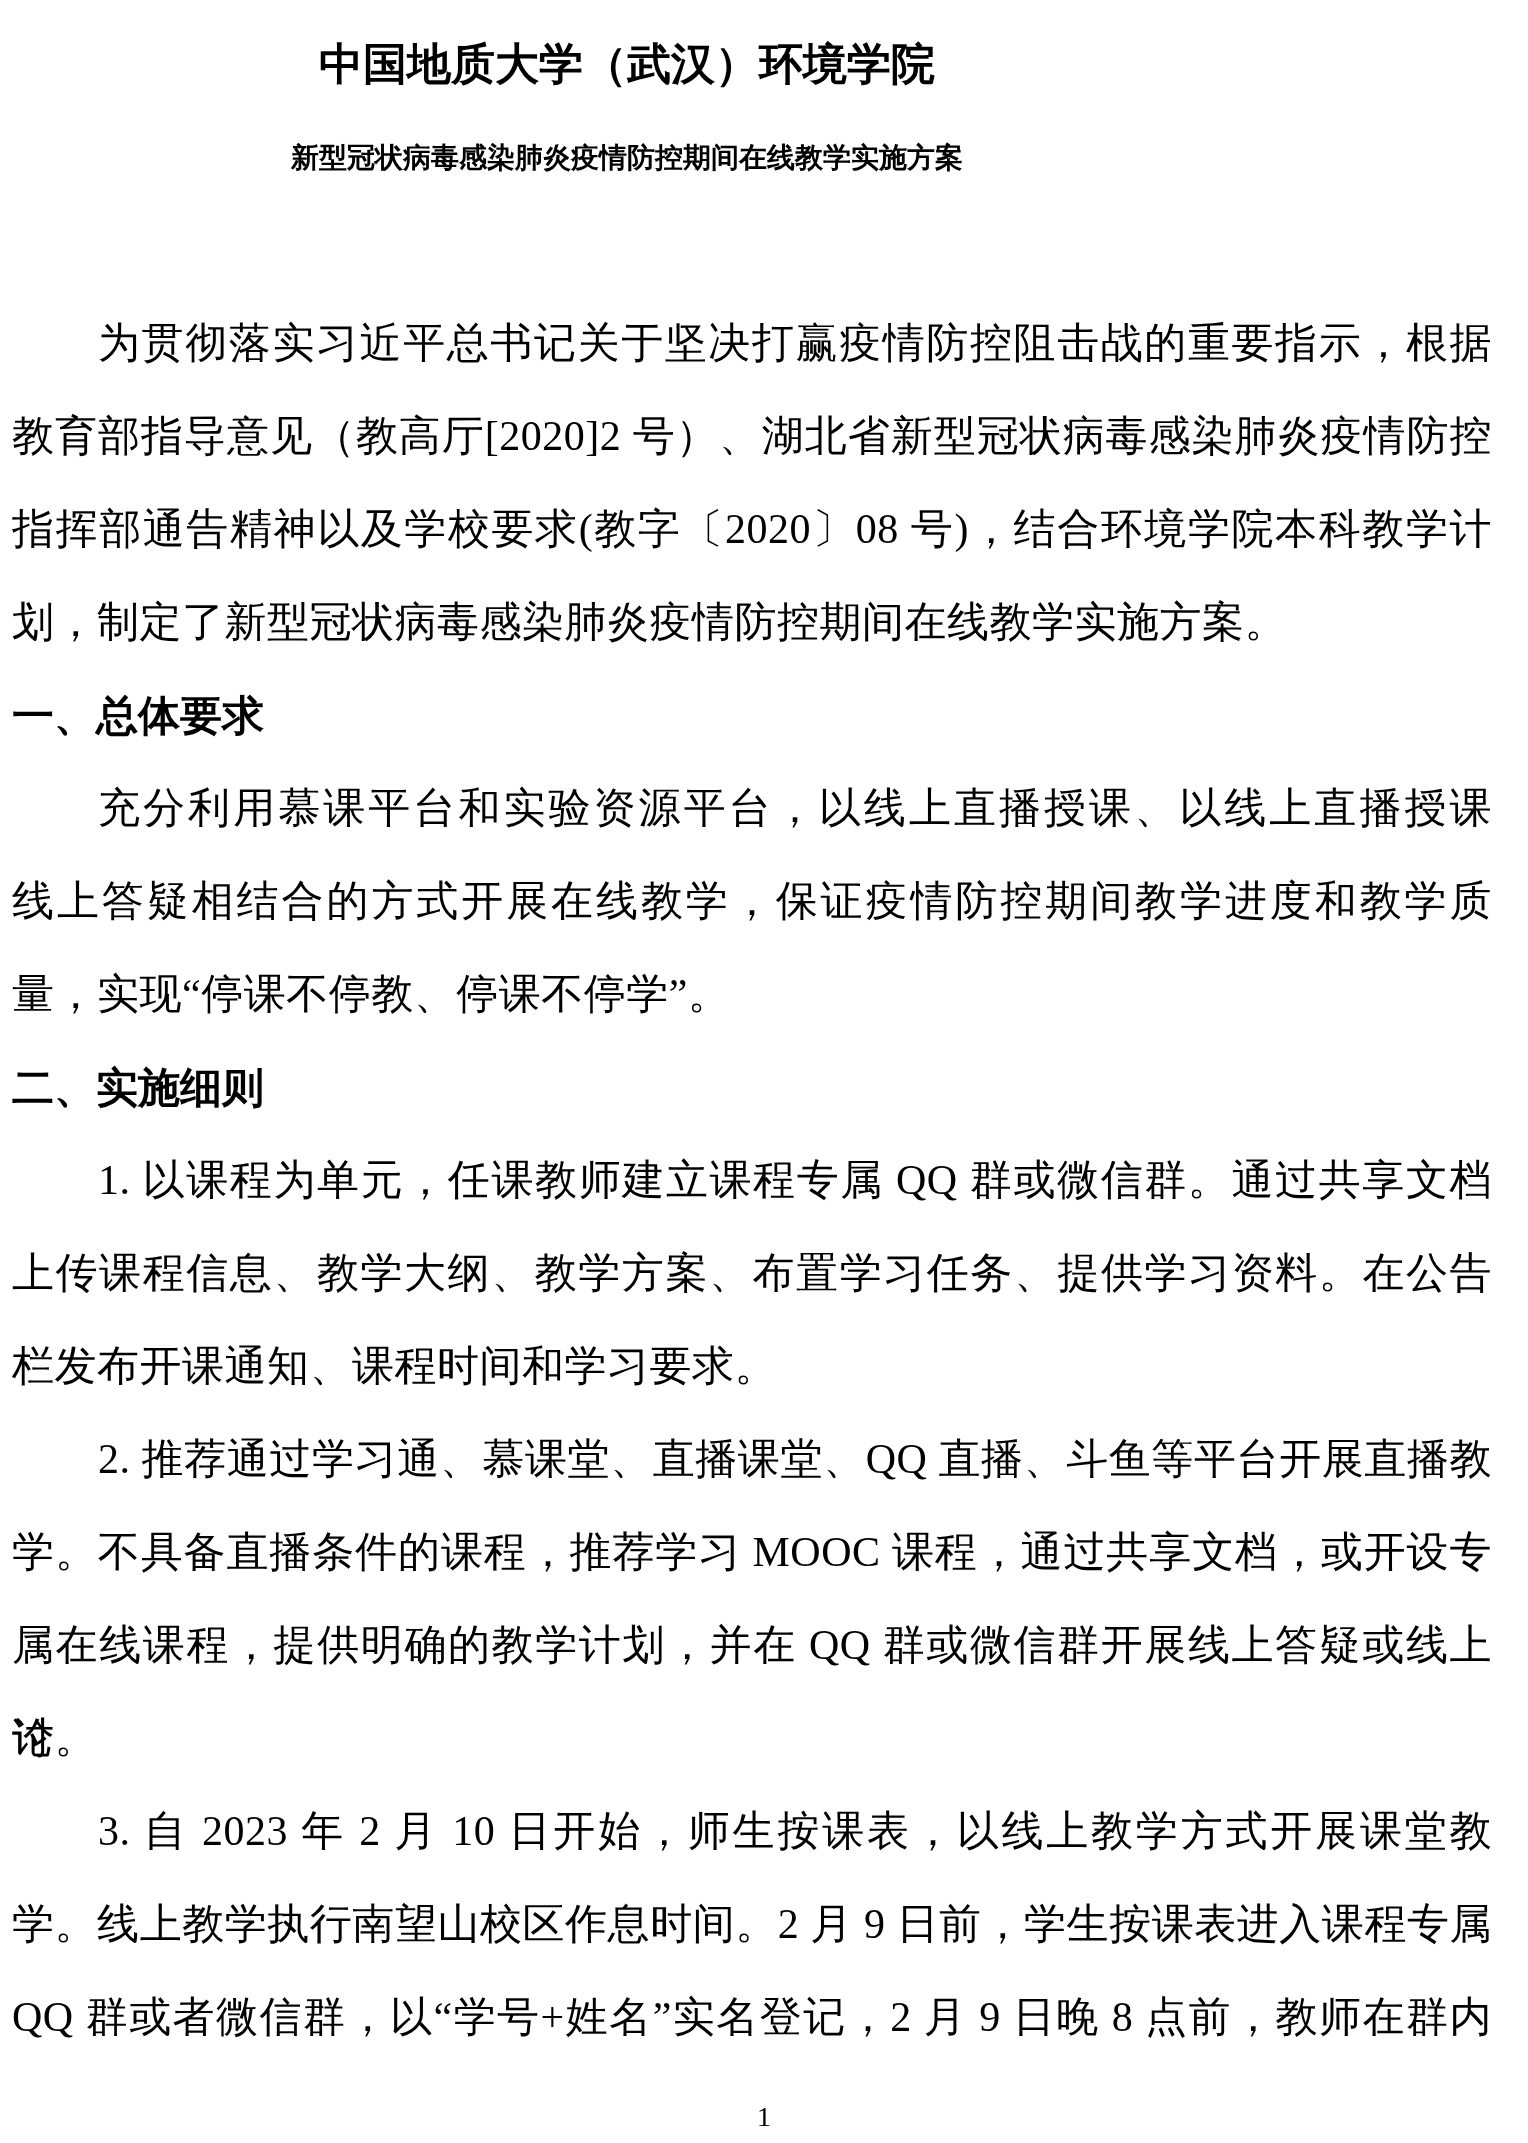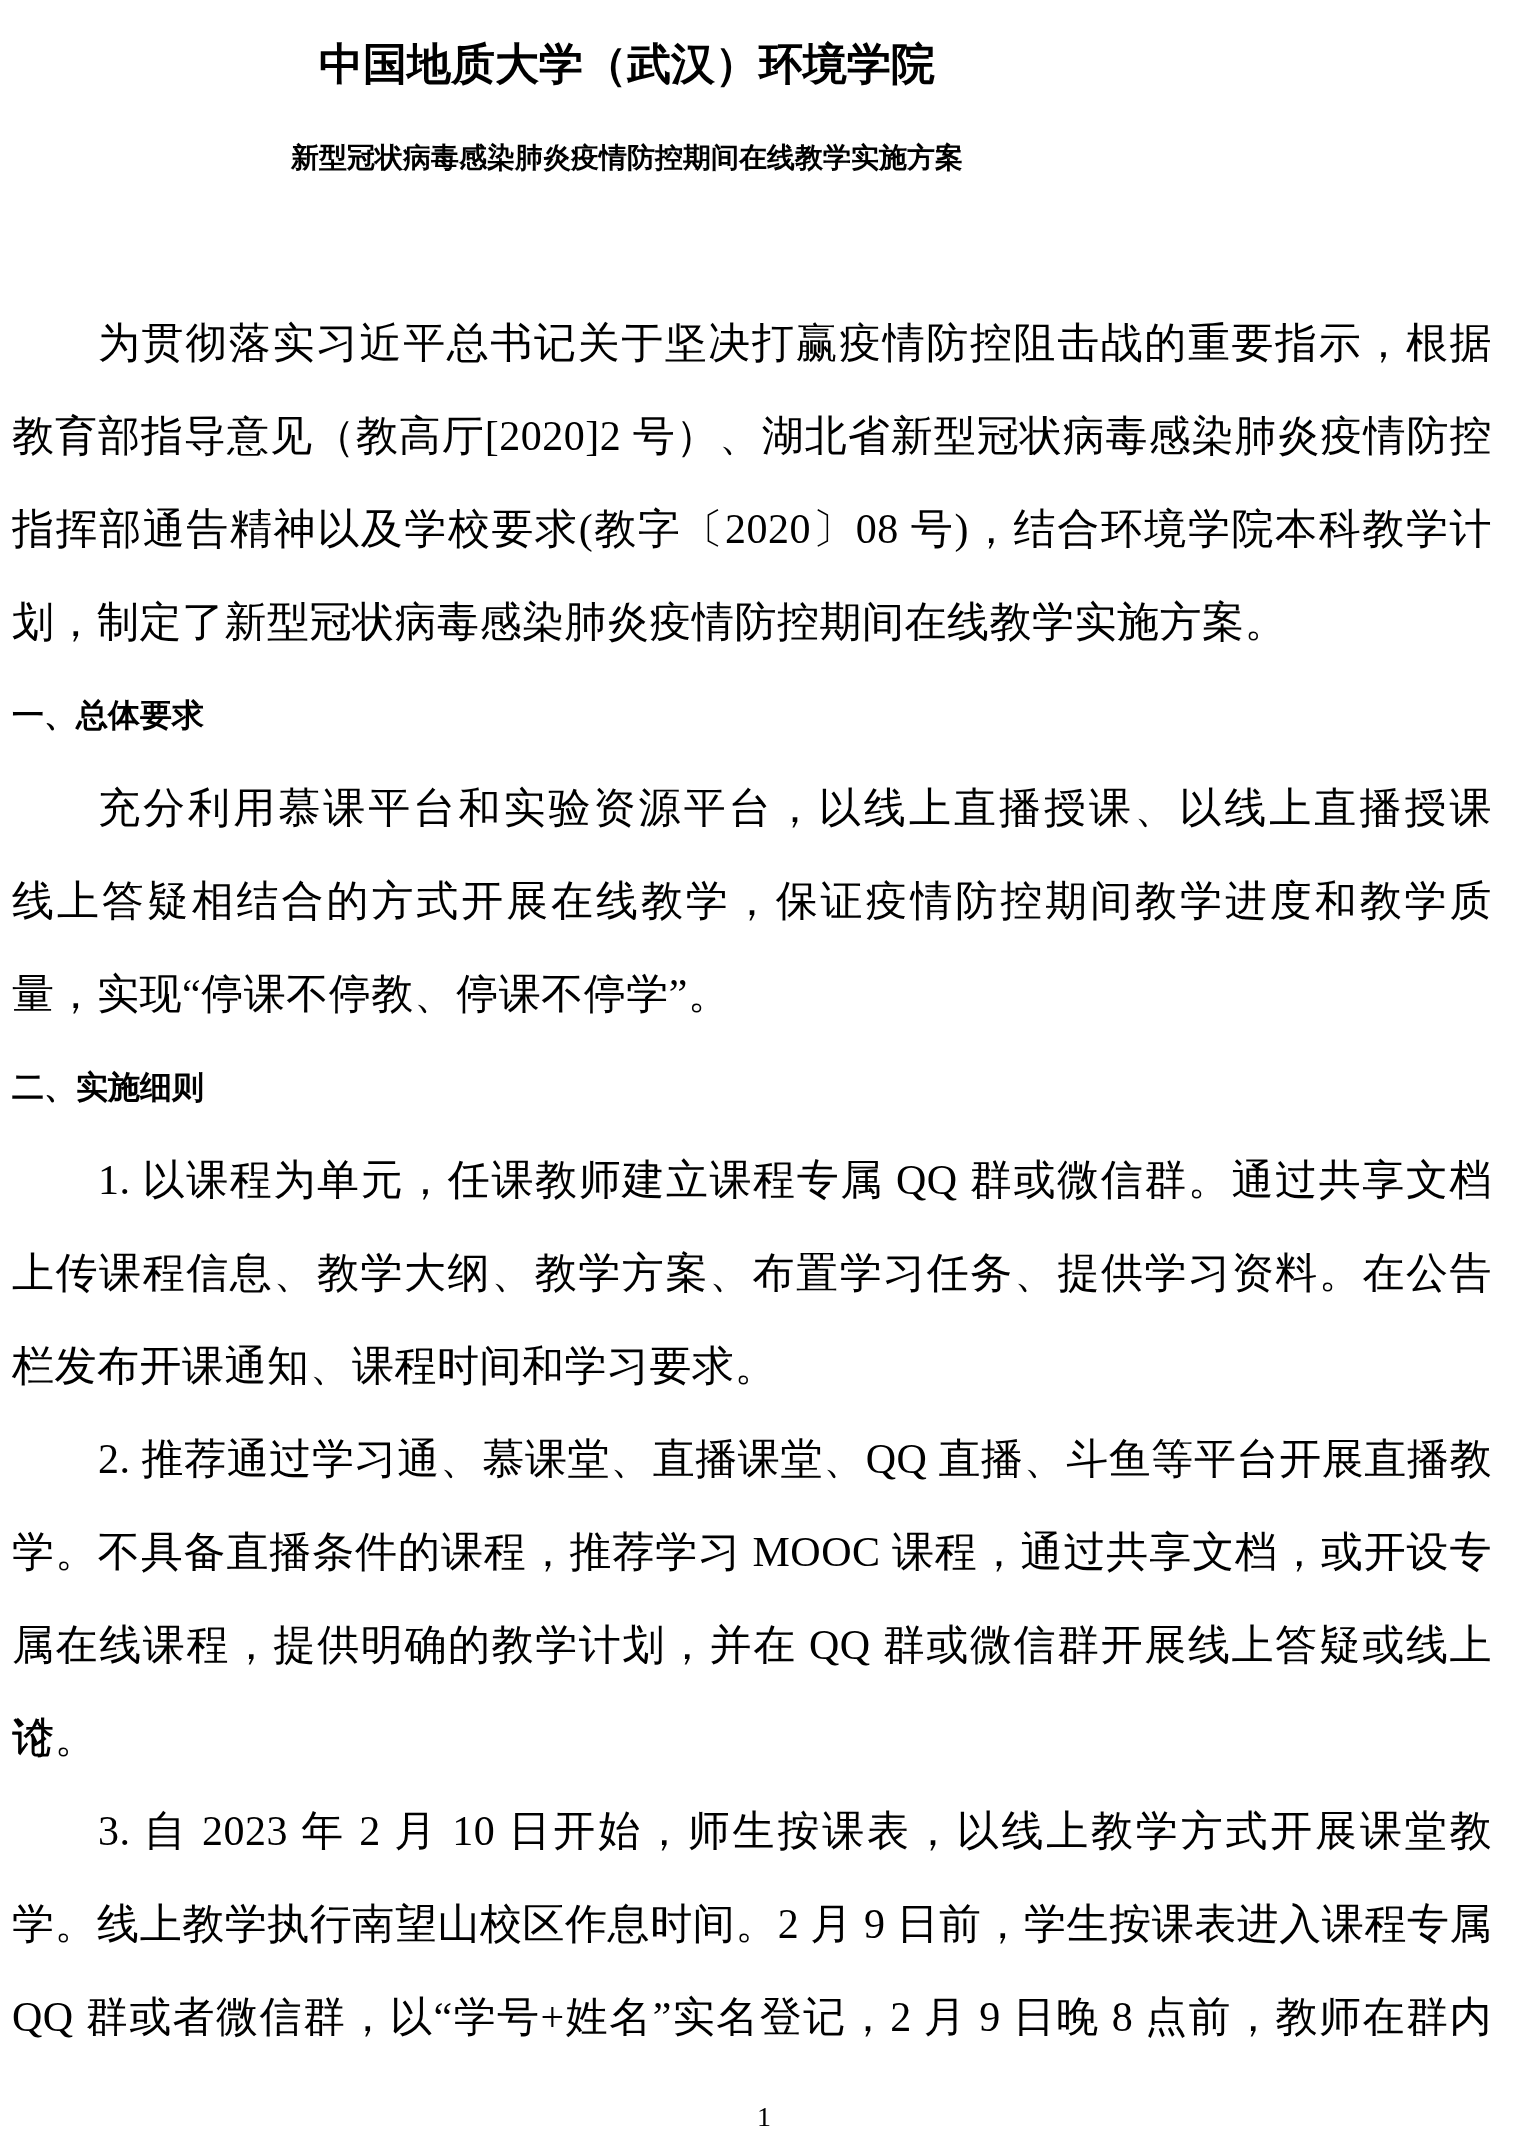--- a/index.html
+++ b/index.html
@@ -57,21 +57,21 @@
     height: 93px;
     white-space: nowrap;
     text-indent: 0;
   }
   .spacer {
     height: 93px;
   }
   .heading {
     font-family: "Liberation Sans", "DejaVu Sans", sans-serif;
     font-weight: bold;
-    font-size: 32px;
+    font-size: 42px;
     line-height: 93px;
     height: 93px;
     white-space: nowrap;
   }
   .footer {
     position: absolute;
     left: 0;
     bottom: 8px;
     width: 1528px;
     text-align: center;

